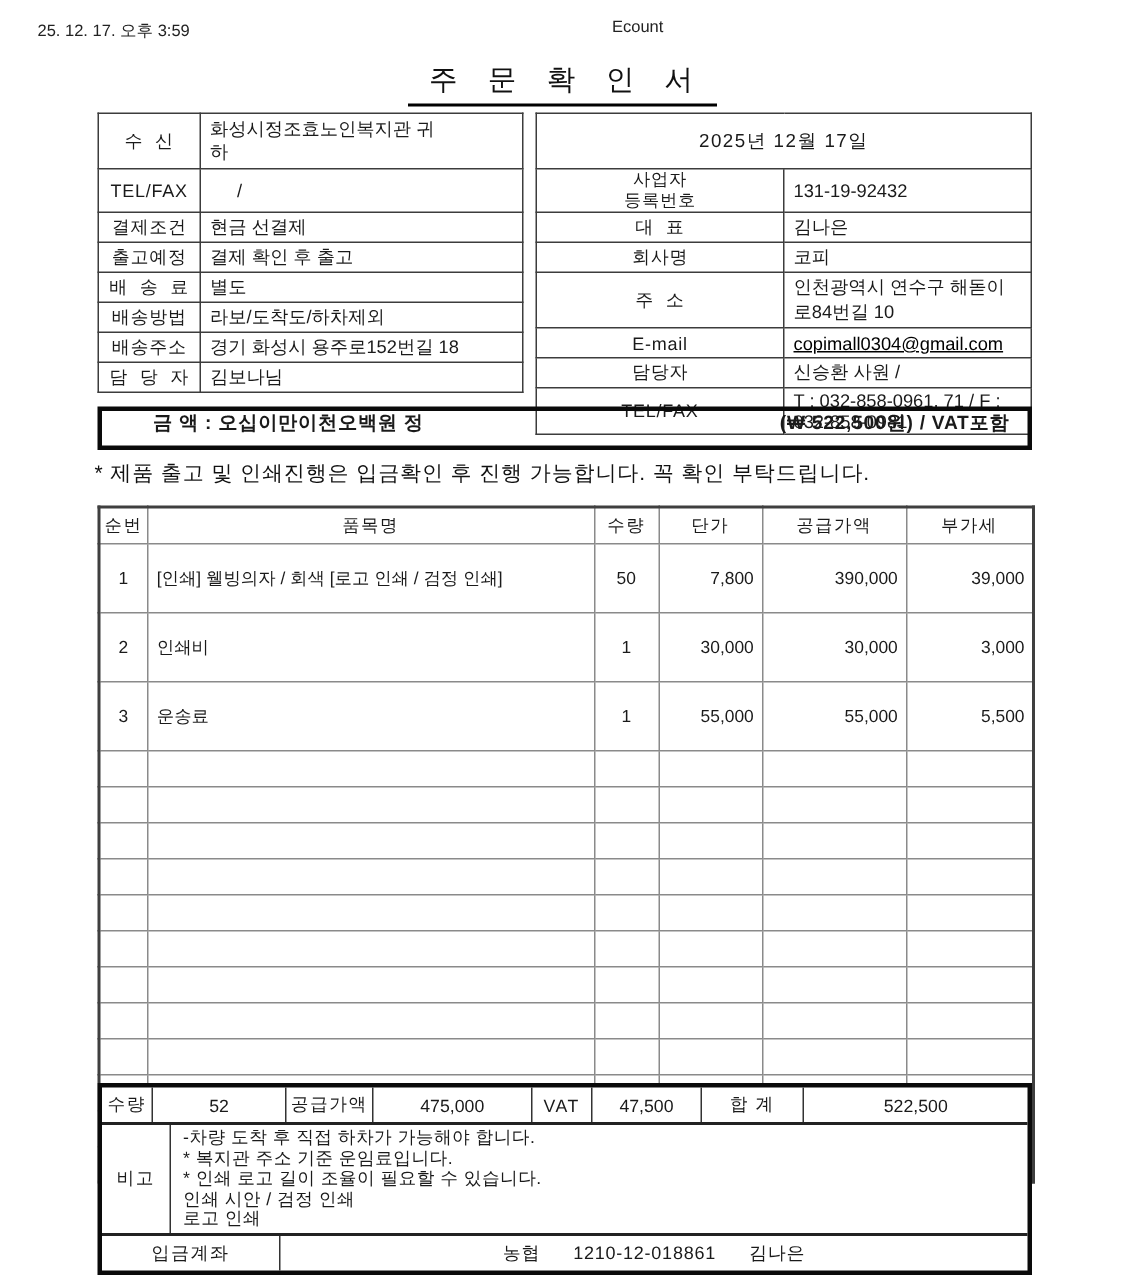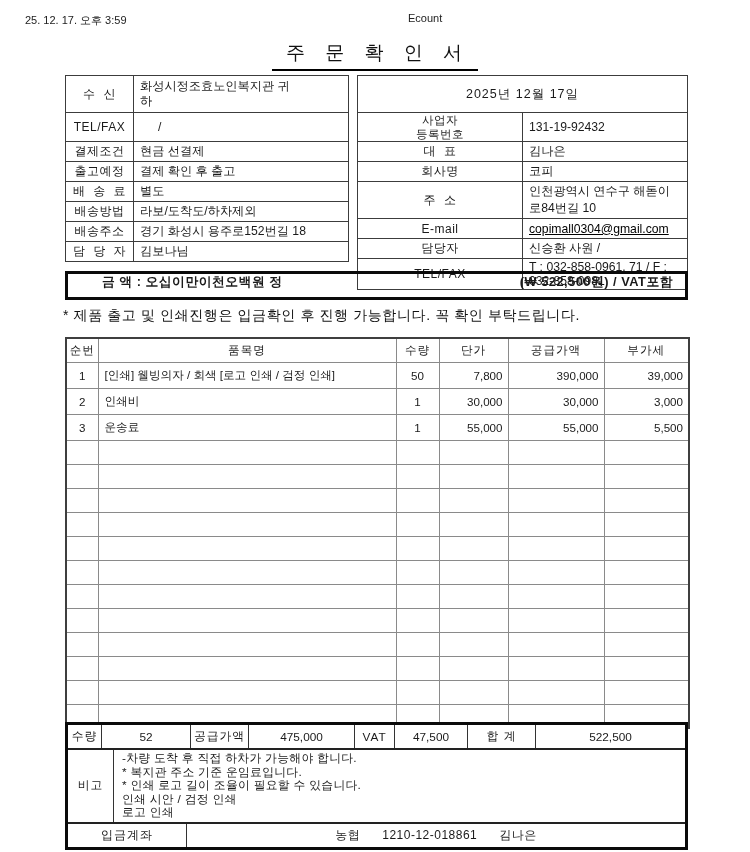--- a/index.html
+++ b/index.html
@@ -47,21 +47,21 @@
   }
   table.items th,table.items td{
     border:1px solid #8a8a8a;font-size:11.6px;font-weight:400;overflow:hidden;white-space:nowrap;
   }
   table.items thead tr{height:24px;}
   table.items tbody tr{height:24px;}
   table.items th{text-align:center;letter-spacing:1px;}
   .c-no{text-align:center;}
   .c-name{text-align:left;padding:0 6px;}
   .c-qty{text-align:center;}
-  .c-num{text-align:right;padding:6px 5px;}
+  .c-num{text-align:right;padding:16px 5px;}
   
   .bottom-block{
     position:absolute;left:65px;top:722px;width:623px;box-sizing:border-box;
     border:3px solid #0a0a0a;background:#fff;
   }
   .summary-row{display:flex;height:23px;border-bottom:2px solid #222;font-size:11.8px;}
   .summary-cell{
     display:flex;align-items:center;justify-content:center;box-sizing:border-box;
     border-right:1.5px solid #333;overflow:hidden;white-space:nowrap;
   }

